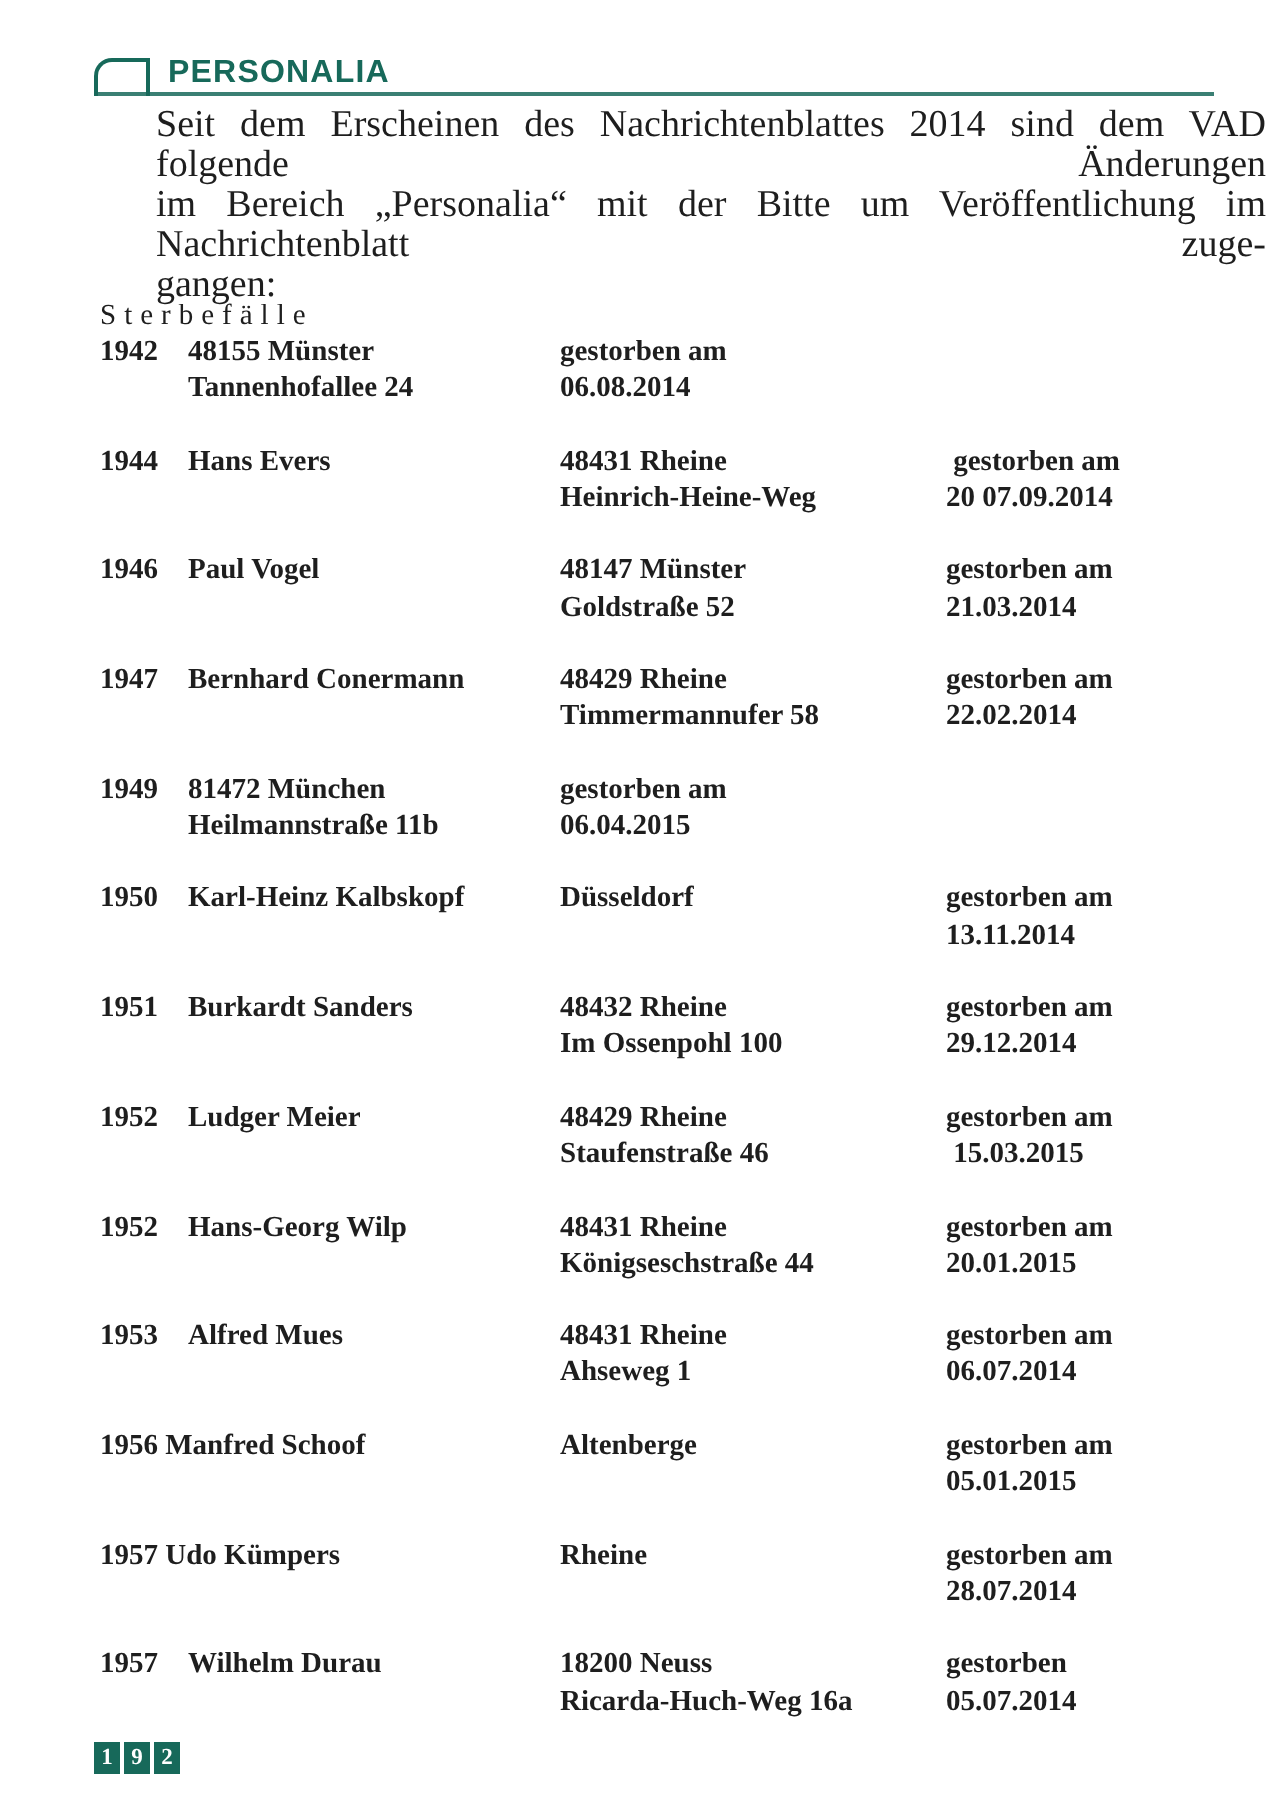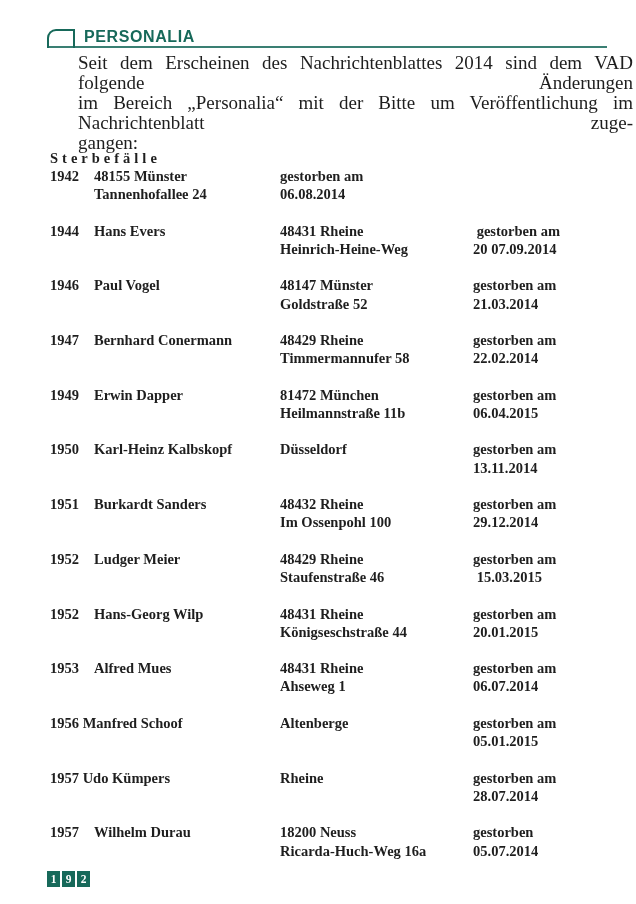--- a/index.html
+++ b/index.html
@@ -42,21 +42,21 @@
     width: 555px;
     font-size: 19px; line-height: 20px; margin-left: 28px;
   }
   .intro-line { text-align: left; }
   .intro-line.just { text-align: justify; text-align-last: justify; }
 
   
   .list-heading {
     position: absolute; left: 50px; top: 149px;
     font-size: 14.5px; line-height: 18px;
-    font-weight: bold;
+    font-weight: normal;
     letter-spacing: 4px;
   }
   .entries {
     position: absolute; left: 50px; top: 167px;
     width: 556px;
     font-size: 14.5px; line-height: 18.3px;
   }
   .entry {
     display: grid;
     grid-template-columns: 44px 186px 193px 1fr;
@@ -145,21 +145,20 @@
           <div>Timmermannufer 58</div>
         </div>
     <div class="col death">
           <div>gestorben am</div>
           <div>22.02.2014</div>
         </div>
   </div>
 
   <div class="entry">
     <div class="col year">1949</div>
-    <div class="col name">Erwin Dapper</div>
     <div class="col address">
           <div>81472 München</div>
           <div>Heilmannstraße 11b</div>
         </div>
     <div class="col death">
           <div>gestorben am</div>
           <div>06.04.2015</div>
         </div>
   </div>
 

